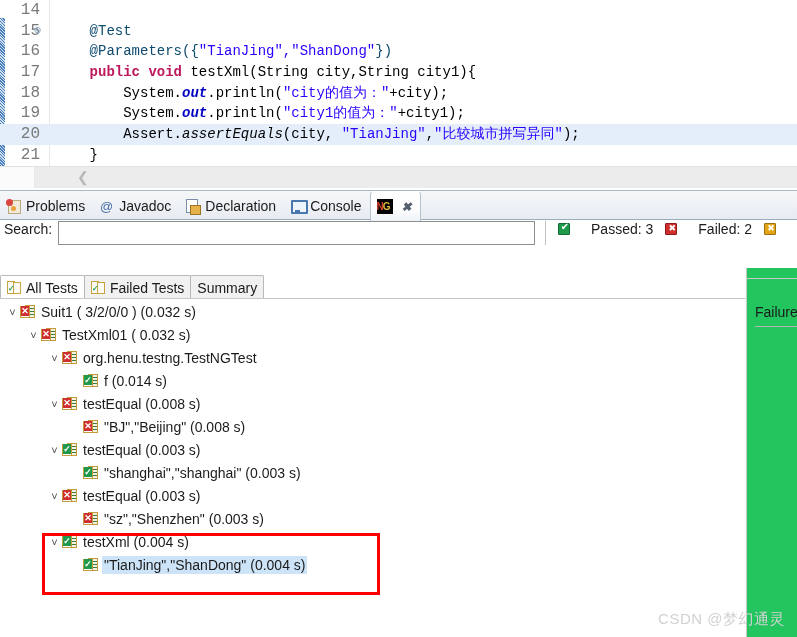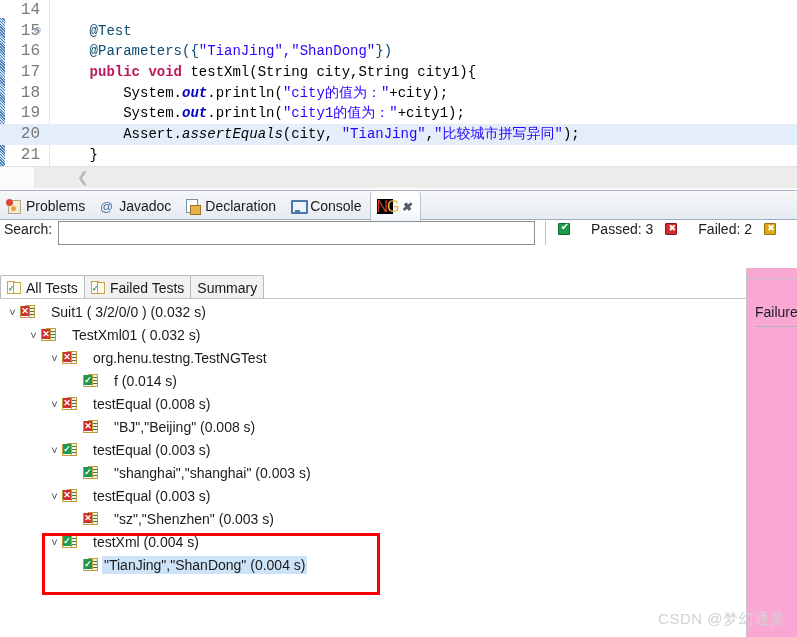--- a/index.html
+++ b/index.html
@@ -147,22 +147,22 @@
   .ic-console::before {
     content:''; position:absolute; left:1px; top:1px; width:13px; height:10px;
     background:#eef4fb; border:2px solid #4a77ad; border-radius:1px;
   }
   .ic-console::after {
     content:''; position:absolute; left:5px; top:11px; width:5px; height:3px;
     background:#4a77ad;
   }
   .ic-testng {
     width: 16px; height: 15px; background:#000000;
-    color:#ffffff; font-size:16px; font-weight:normal;
-    line-height:15px; text-align:center; letter-spacing:-1px;
+    color:#ffffff; font-size:10px; font-weight:bold;
+    line-height:15px; letter-spacing:-1px;
     font-family:"Liberation Sans", sans-serif; font-style:normal;
   }
   .ic-testng .n { color:#d43d2a; }
   .ic-testng .g { color:#e2b93b; }
 
   
   .searchrow {
     position: absolute; left: 0; right: 0; top: 221px;
     height: 46px; background: #ffffff;
     display: flex; align-items: flex-start;
@@ -238,21 +238,21 @@
     background: #ffffff; overflow: hidden;
   }
   .tree-row {
     height: 23px; display: flex; align-items: center;
     font-size: 14px; color: #1b1b1b; white-space: nowrap;
   }
   .tree-row .twisty {
     width: 13px; text-align: center; color: #4a4a4a;
     font-size: 11px; flex: 0 0 auto;
   }
-  .tree-row .lbl { margin-left: 15px; }
+  .tree-row .lbl { margin-left: 5px; }
   .tree-row .hl-text {
     background: #cde3f7; padding: 1px 2px; margin-left: 3px;
   }
   .ticon {
     width: 16px; height: 14px; position: relative; flex: 0 0 auto;
     margin-left: 1px;
   }
   .ticon .back {
     position:absolute; left:5px; top:0px; width:10px; height:13px;
     background:#f7f3e3; border:1px solid #c49b3a;
@@ -276,21 +276,21 @@
   
   .redbox {
     position: absolute;
     left: 42px; top: 533px; width: 338px; height: 62px;
     border: 3px solid #ff0000; pointer-events: none;
   }
 
   
   .rightpanel {
     position: absolute; left: 746px; top: 268px; right: 0; bottom: 0;
-    background: #f9a8d4; border-left: 1px solid #c8c8c8;
+    background: #22c55e; border-left: 1px solid #c8c8c8;
   }
   .rp-divider {
     position:absolute; left:0; right:0; top:10px; height:1px; background:#c8c8c8;
   }
   .rp-title {
     position:absolute; left: 8px; top: 36px;
     font-size: 14px; color:#1b1b1b; white-space: nowrap;
   }
   .rp-underline {
     position:absolute; left:8px; right:0; top:58px; height:1px; background:#b4b4b4;

